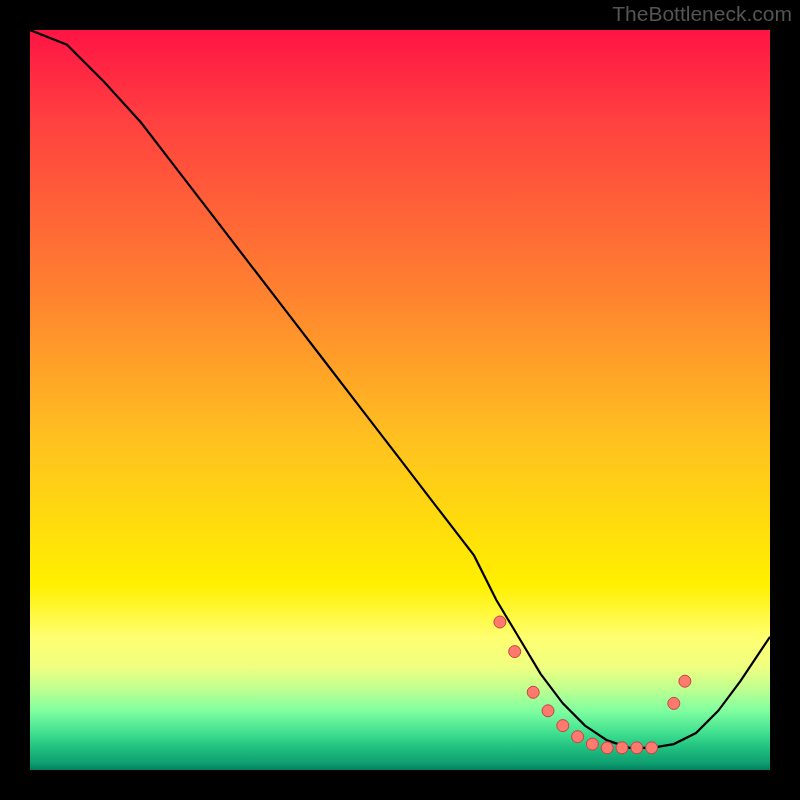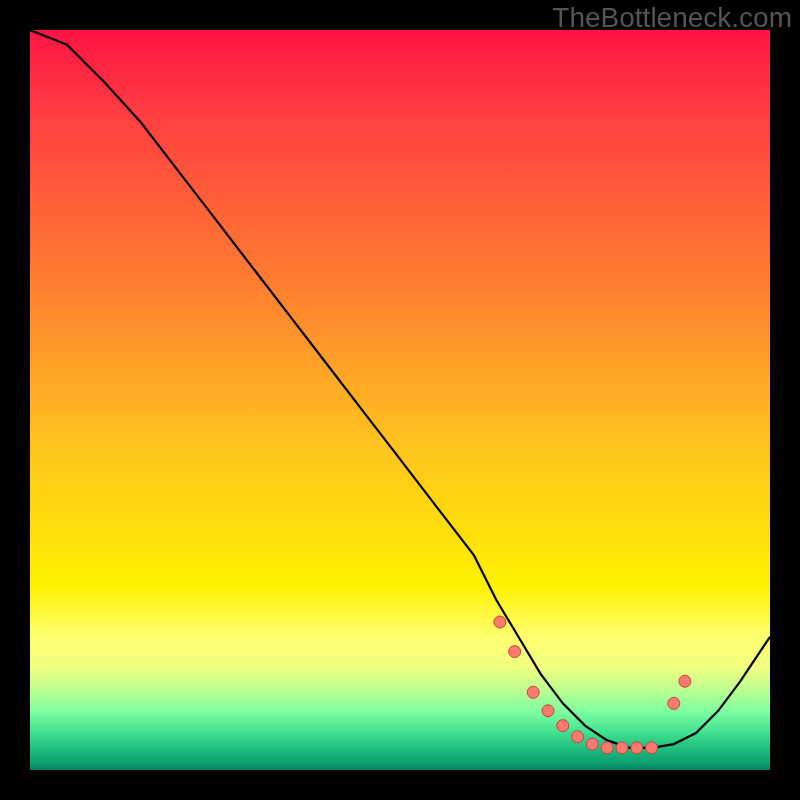--- a/index.html
+++ b/index.html
@@ -12,21 +12,21 @@
     width: 800px;
     height: 800px;
     position: relative;
     background: #000;
   }
   .attribution {
     position: absolute;
     top: 2px;
     right: 8px;
     color: #555;
-    font-size: 28px;
+    font-size: 21px;
     font-family: Arial, sans-serif;
   }
   .plot {
     position: absolute;
     left: 30px;
     top: 30px;
     width: 740px;
     height: 740px;
     background: linear-gradient(
       to bottom,

